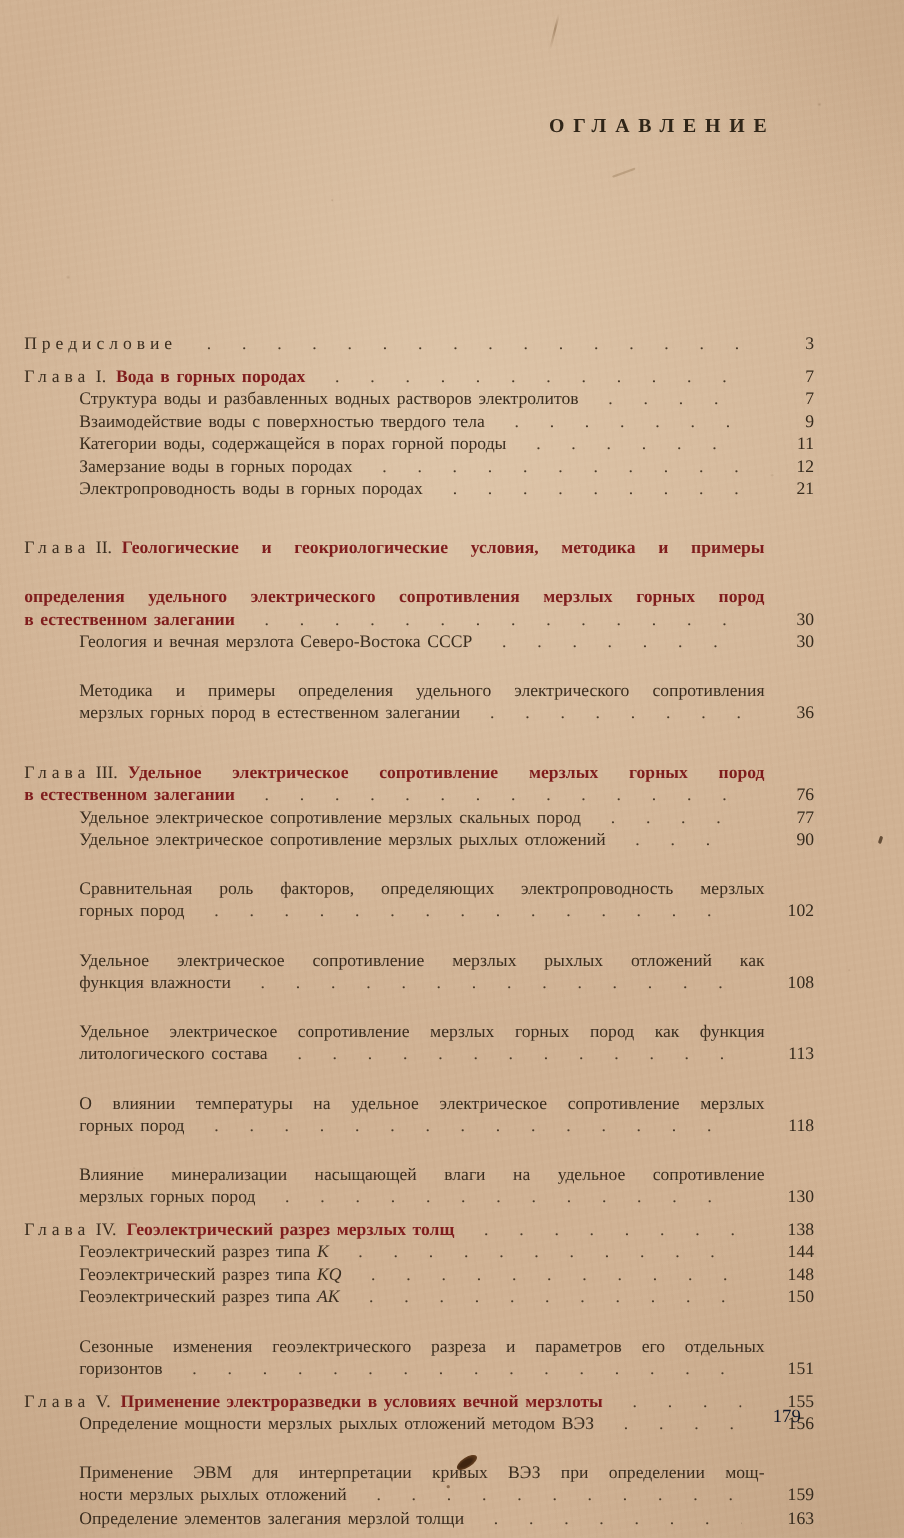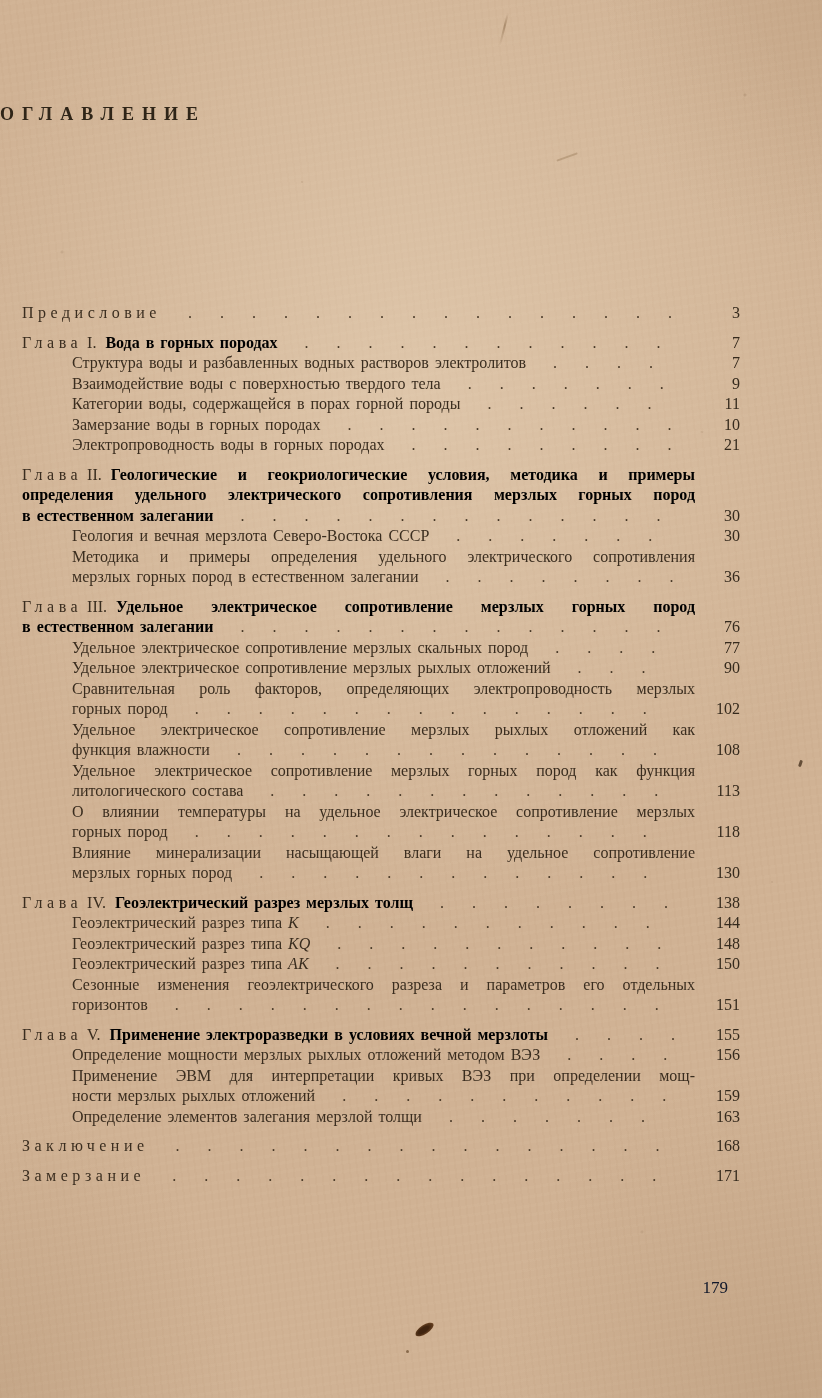--- a/index.html
+++ b/index.html
@@ -19,32 +19,32 @@
       radial-gradient(2px 2px at 772px 882px, rgba(110,80,50,.18), transparent 70%),
       radial-gradient(ellipse 90% 60% at 50% 28%, rgba(255,243,220,.30), rgba(255,243,220,0) 65%),
       radial-gradient(ellipse 60% 40% at 96% 100%, rgba(115,80,45,.14), rgba(115,80,45,0) 60%),
       radial-gradient(ellipse 50% 35% at 0% 100%, rgba(115,80,45,.12), rgba(115,80,45,0) 60%),
       radial-gradient(ellipse 45% 30% at 100% 0%, rgba(115,80,45,.10), rgba(115,80,45,0) 60%),
       repeating-linear-gradient(84deg, rgba(150,110,70,.035) 0 2px, rgba(0,0,0,0) 2px 7px),
       repeating-linear-gradient(-9deg, rgba(235,215,185,.05) 0 3px, rgba(0,0,0,0) 3px 9px);
   }
   .title{
     position:absolute;top:104px;left:0;width:705px;
-    text-align:left;font-weight:bold;font-size:18px;
+    text-align:right;font-weight:bold;font-size:18px;
     letter-spacing:8px;color:#2f2518;
   }
   .toc{position:absolute;top:303px;left:22px;width:718px;font-size:16px;word-spacing:2px;}
   .row{display:flex;align-items:baseline;line-height:20.5px;gap:20px;}
   .row.gap{margin-top:9px;}
   .row.ind{padding-left:50px;}
   .row:not(.just) .txt{white-space:nowrap;flex:none;}
-  .row.just .txt{flex:1 1 auto;text-align:justify;text-align-last:justify;padding-right:45px;white-space:normal;}
+  .row.just .txt{flex:1 1 auto;text-align:justify;text-align-last:justify;padding-right:45px;white-space:normal;margin-top:24px;}
   .seg-sp{letter-spacing:4.5px;}
   .seg-rom{padding:0 9px 0 5px;}
-  .seg-b{font-weight:bold;color:#000000;}
+  .seg-b{font-weight:bold;color:#7f1d1d;}
   .seg-i{font-style:italic;}
   .leader{
     flex:1 1 auto;overflow:hidden;white-space:nowrap;
     letter-spacing:11px;padding-left:7px;color:#473827;
   }
   .pageno{flex:none;width:46px;text-align:right;color:#352a1d;}
   .folio{
     position:absolute;top:1278px;left:0;width:728px;
     text-align:right;font-size:17px;color:#0f172a;
   }
@@ -98,21 +98,21 @@
       <span class="pageno">9</span>
     </div>
     <div class="row ind">
       <span class="txt"><span class="seg-n">Категории воды, содержащейся в порах горной породы</span></span>
       <span class="leader">. . . . . . . . . . . . . . . . . . . . . . . . . . . . . . . . . . . . . . . . </span>
       <span class="pageno">11</span>
     </div>
     <div class="row ind">
       <span class="txt"><span class="seg-n">Замерзание воды в горных породах</span></span>
       <span class="leader">. . . . . . . . . . . . . . . . . . . . . . . . . . . . . . . . . . . . . . . . </span>
-      <span class="pageno">10</span>
+      <span class="pageno">12</span>
     </div>
     <div class="row ind">
       <span class="txt"><span class="seg-n">Электропроводность воды в горных породах</span></span>
       <span class="leader">. . . . . . . . . . . . . . . . . . . . . . . . . . . . . . . . . . . . . . . . </span>
       <span class="pageno">21</span>
     </div>
     <div class="row gap just">
       <span class="txt"><span class="seg-sp">Глава</span><span class="seg-rom">II.</span><span class="seg-b">Геологические и геокриологические условия, методика и примеры</span></span>
     </div>
     <div class="row just">

